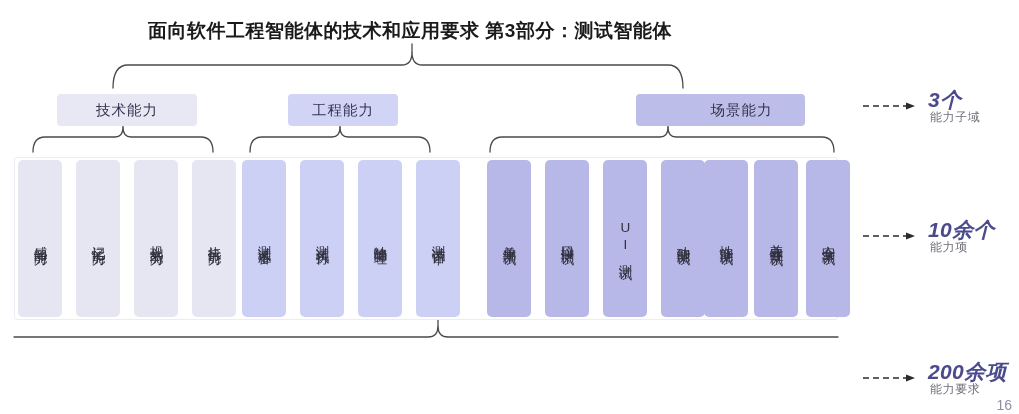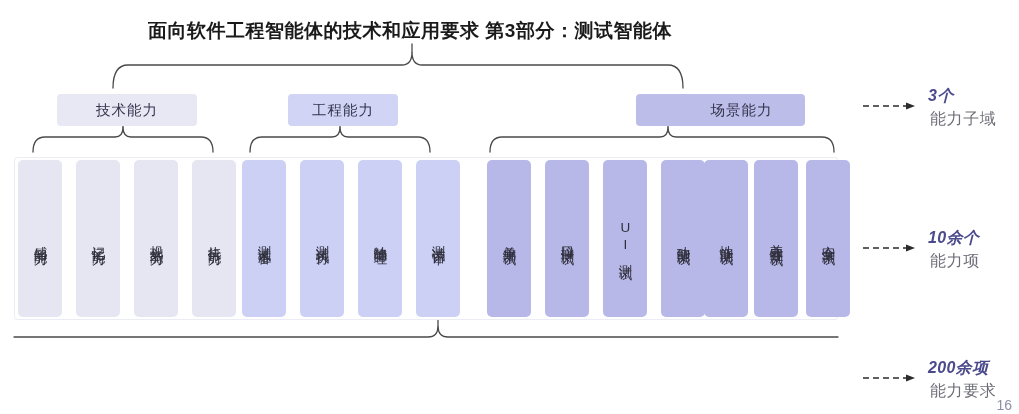--- a/index.html
+++ b/index.html
@@ -127,32 +127,32 @@
     position: absolute;
     left: 0;
     top: 13px;
     width: 58px;
     height: 10px;
   }
   .anno .big {
     position: absolute;
     left: 66px;
     top: -2px;
-    font-size: 16px;
+    font-size: 21px;
     font-weight: bold;
     font-style: italic;
     color: #4a4a8c;
     white-space: nowrap;
     letter-spacing: 0.3px;
   }
   .anno .sub {
     position: absolute;
     left: 68px;
     top: 21px;
-    font-size: 16px;
+    font-size: 12px;
     color: #6e6e78;
     white-space: nowrap;
     letter-spacing: 0.6px;
   }
 
   
   .page-num {
     position: absolute;
     right: 7px;
     bottom: 1px;
@@ -250,21 +250,21 @@
 
   <div class="anno" style="top:88px;">
     <svg class="arrow" viewBox="0 0 58 10" xmlns="http://www.w3.org/2000/svg">
       <line x1="1" y1="5" x2="44" y2="5" stroke="#2b2b2b" stroke-width="1.6" stroke-dasharray="6,4"></line>
       <polygon points="44,1.5 53,5 44,8.5" fill="#2b2b2b"></polygon>
     </svg>
     <div class="big">3个</div>
     <div class="sub">能力子域</div>
   </div>
 
-  <div class="anno" style="top:230px;">
+  <div class="anno" style="top:218px;">
     <svg class="arrow" viewBox="0 0 58 10" xmlns="http://www.w3.org/2000/svg">
       <line x1="1" y1="5" x2="44" y2="5" stroke="#2b2b2b" stroke-width="1.6" stroke-dasharray="6,4"></line>
       <polygon points="44,1.5 53,5 44,8.5" fill="#2b2b2b"></polygon>
     </svg>
     <div class="big">10余个</div>
     <div class="sub">能力项</div>
   </div>
 
   <div class="anno" style="top:360px;">
     <svg class="arrow" viewBox="0 0 58 10" xmlns="http://www.w3.org/2000/svg">

